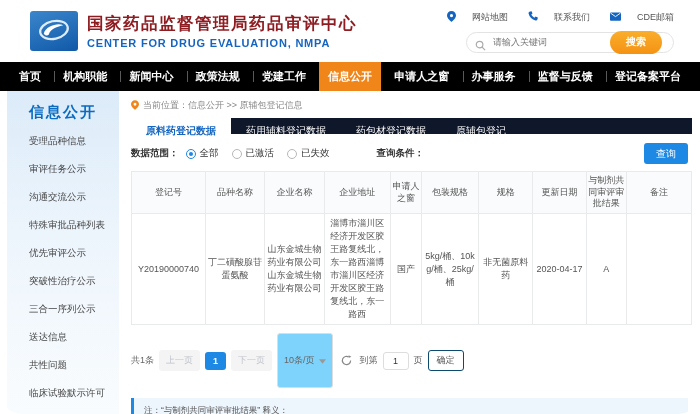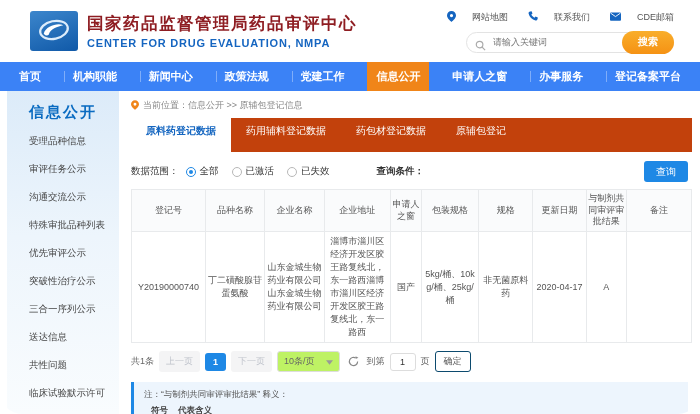--- a/index.html
+++ b/index.html
@@ -17,71 +17,71 @@
   .brand-title { font-size:16.5px; font-weight:bold; color:#8e1d22; letter-spacing:1.5px; }
   .brand-sub { font-size:11px; font-weight:bold; color:#1565c0; letter-spacing:0.8px; margin-top:2px; }
 
   .header-right { display:flex; flex-direction:column; align-items:flex-end; gap:7px; padding-top:2px; }
   .quick-links { display:flex; gap:20px; }
   .quick-link { display:flex; align-items:center; gap:16px; font-size:9px; color:#555; cursor:pointer; }
   .search-bar { position:relative; width:208px; height:23px; }
   .search-input { width:100%; height:21px; margin-top:1px; border:1px solid #e3e3e3; border-radius:11px;
     padding:0 56px 0 26px; font-size:9px; color:#333; outline:none; }
   .search-icon { position:absolute; left:9px; top:6px; }
-  .search-btn { position:absolute; right:0; top:0; width:52px; height:23px; border:none; border-radius:12px;
+  .search-btn { position:absolute; right:12px; top:0; width:52px; height:23px; border:none; border-radius:12px;
     background:linear-gradient(180deg,#f9ae2b,#f59214); color:#fff; font-size:10px; font-weight:bold; cursor:pointer; }
 
   
-  .nav { height:29px; background:#3b82f6; }
+  .nav { height:29px; background:#000000; }
   .nav ul { display:flex; height:100%; padding:0 10px; list-style:none;
     justify-content:space-between; align-items:stretch; }
   .nav li { position:relative; padding:0 9px; font-size:11px; font-weight:bold; color:#fff;
     line-height:29px; cursor:pointer; white-space:nowrap; }
   .nav li + li::before { content:''; position:absolute; left:0; top:9px; height:11px; width:1px;
     background:rgba(255,255,255,.35); }
   .nav li.active { background:#f08519; }
   .nav li.active::before, .nav li.active + li::before { display:none; }
 
   
   .content { display:flex; height:323px; background:#fff; padding-left:7px; }
   .sidebar { width:112px; flex-shrink:0; padding:12px 0 0 22px;
     background:linear-gradient(180deg,#dcebf9 0%,#edf5fc 45%,#f9fcfe 100%); }
   .sidebar-title { font-size:15px; font-weight:bold; color:#0a6bc1; letter-spacing:2px; margin-bottom:13px; cursor:pointer; }
   .sidebar-item { font-size:9.5px; color:#444; margin-bottom:15px; cursor:pointer; white-space:nowrap; }
 
   .main { flex:1; min-width:0; padding:8px 8px 0 12px; }
   .breadcrumb { display:flex; align-items:center; gap:4px; font-size:9px; color:#888; margin-bottom:6px; }
 
-  .tabbar { display:flex; background:#c2410c; height:34px; }
+  .tabbar { display:flex; background:#0f172a; height:16px; }
   .tab { line-height:25px; padding:0 15px; font-size:10px; color:#fff; cursor:pointer; white-space:nowrap; }
   .tab.active { background:#fff; color:#1566c0; font-weight:bold; }
 
   .filter-row { display:flex; align-items:center; margin-top:9px; font-size:9.5px; color:#333; gap:7px; }
-  .filter-label { font-weight:normal; }
+  .filter-label { font-weight:bold; }
   .radio-group { display:flex; align-items:center; gap:4px; margin-right:6px; cursor:pointer; }
   .radio { width:10px; height:10px; border:1px solid #b8b8b8; border-radius:50%; position:relative; background:#fff; }
   .radio.checked { border-color:#1e88e5; }
   .radio.checked::after { content:''; position:absolute; inset:2px; border-radius:50%; background:#1e88e5; }
   .query-label { margin-left:34px; font-weight:bold; }
   .query-input { width:128px; height:20px; border:1px solid #ddd; border-radius:2px; font-size:9px;
     padding:0 6px; color:#333; outline:none; }
   .query-btn { margin-left:auto; margin-right:4px; width:44px; height:21px; background:#1e88e5; border:none;
     border-radius:3px; color:#fff; font-size:10px; cursor:pointer; }
 
   .data-table { width:100%; border-collapse:collapse; margin-top:7px; table-layout:fixed; }
   .data-table th { background:#fafbfc; border:1px solid #e8eaec; padding:3px 1px; font-weight:normal;
     color:#555; font-size:9px; line-height:1.3; text-align:center; }
   .data-table td { border:1px solid #e8eaec; padding:3px 2px; font-size:9px; color:#555;
     line-height:1.45; text-align:center; word-break:break-all; }
 
   .pager { display:flex; align-items:center; gap:5px; margin-top:8px; font-size:9px; color:#666; }
   .pg-btn { background:#f4f4f5; color:#c0c4cc; border:none; border-radius:3px; padding:4px 7px; font-size:9px; }
   .pg-num { background:#1e88e5; color:#fff; border-radius:3px; padding:4px 8px; font-weight:bold; cursor:pointer; }
-  .pg-size { display:flex; align-items:center; gap:11px; border:1px solid #ddd; border-radius:3px;
-    padding:3px 6px; color:#666; cursor:pointer; background:#bef264; }
+  .pg-size { display:flex; align-items:center; gap:4px; border:1px solid #ddd; border-radius:3px;
+    padding:20px 6px; color:#666; cursor:pointer; background:#7dd3fc; }
   .goto-input { width:26px; height:18px; border:1px solid #ddd; border-radius:3px; text-align:center;
     font-size:9px; color:#333; outline:none; }
   .pg-confirm { border:1px solid #0c4a6e; background:#fff; border-radius:3px; padding:3px 8px; font-size:9px;
     color:#555; cursor:pointer; }
 
   .note { margin-top:10px; margin-right:4px; background:#edf5fd; border-left:3px solid #1e88e5;
     padding:5px 10px 7px; font-size:8.5px; color:#555; line-height:1.8; }
   .note-header { font-weight:bold; color:#444; padding-left:7px; display:flex; gap:10px; }
   .note-item { padding-left:13px; display:flex; gap:12px; }
   .note-item .sym { font-weight:bold; width:8px; }
@@ -151,20 +151,21 @@
   <div class="nav">
     <ul>
       <li>首页</li>
       <li>机构职能</li>
       <li>新闻中心</li>
       <li>政策法规</li>
       <li>党建工作</li>
       <li class="active">信息公开</li>
       <li>申请人之窗</li>
       <li>办事服务</li>
+      <li>监督与反馈</li>
       <li>登记备案平台</li>
     </ul>
   </div>
 
   <div class="content">
 
     <div class="sidebar">
       <div class="sidebar-title">信息公开</div>
       <div class="sidebar-item">受理品种信息</div>
       <div class="sidebar-item">审评任务公示</div>

